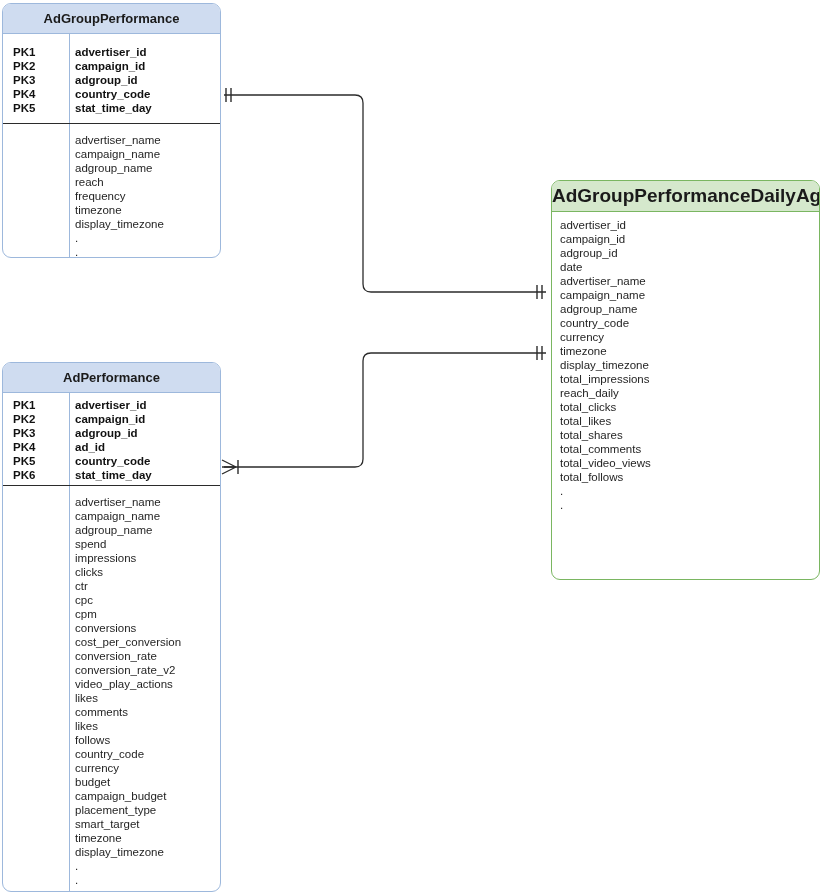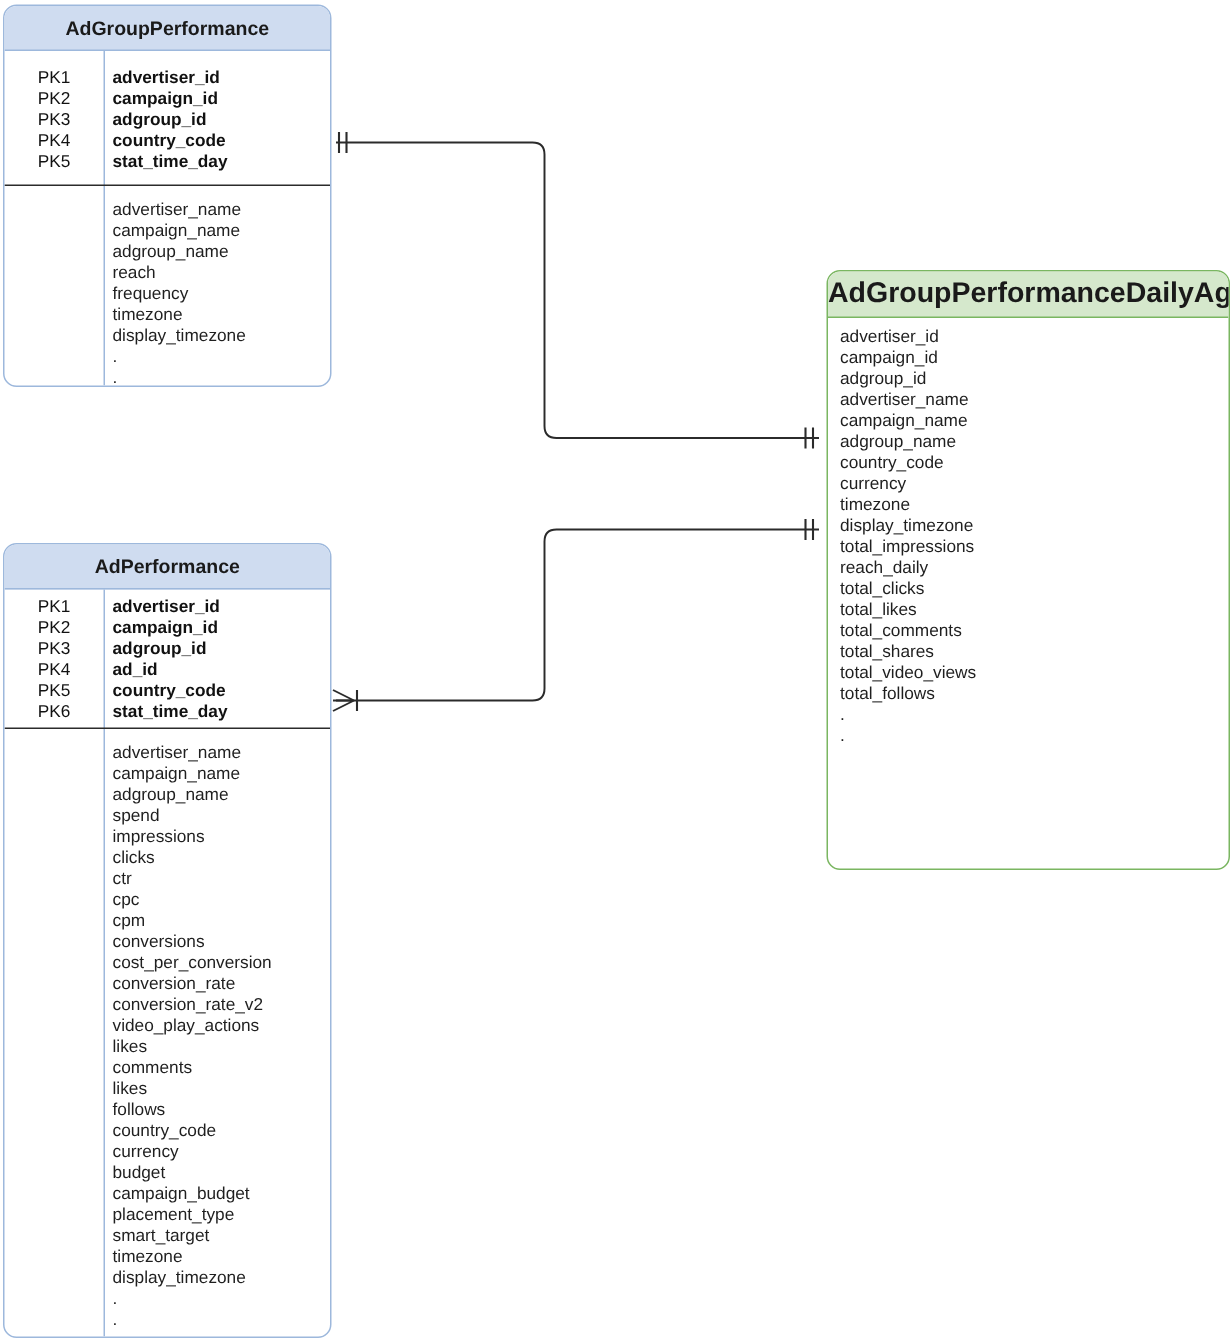--- a/index.html
+++ b/index.html
@@ -76,25 +76,25 @@
   }
   .hdivider {
     position: absolute;
     left: 0; right: 0;
     height: 1.3px;
     background: #2b2b2b;
   }
 
   .pk-col {
     position: absolute;
-    left: 0;
+    left: 10px;
     width: 66px;
-    text-align: center;
-    font-size: 11.5px;
-    font-weight: normal;
+    text-align: left;
+    font-size: 11.5px;
+    font-weight: bold;
     color: #111;
   }
   .pk-col .row { height: 14px; line-height: 14px; }
 
   .key-col {
     position: absolute;
     left: 72px;
     font-size: 11.5px;
     font-weight: bold;
     color: #111;
@@ -247,33 +247,34 @@
         </div>
     </div>
   </div>
 
   <div class="entity green" style="left:551px; top:180px; width:269px; height:400px;">
     <div class="entity-header">AdGroupPerformanceDailyAgg</div>
     <div class="green-body">
         <div class="row">advertiser_id</div>
         <div class="row">campaign_id</div>
         <div class="row">adgroup_id</div>
+        <div class="row">date</div>
         <div class="row">advertiser_name</div>
         <div class="row">campaign_name</div>
         <div class="row">adgroup_name</div>
         <div class="row">country_code</div>
         <div class="row">currency</div>
         <div class="row">timezone</div>
         <div class="row">display_timezone</div>
         <div class="row">total_impressions</div>
         <div class="row">reach_daily</div>
         <div class="row">total_clicks</div>
         <div class="row">total_likes</div>
+        <div class="row">total_shares</div>
         <div class="row">total_comments</div>
-        <div class="row">total_shares</div>
         <div class="row">total_video_views</div>
         <div class="row">total_follows</div>
         <div class="row dotrow">.</div>
         <div class="row dotrow">.</div>
       </div>
   </div>
 
 </div>
 
 </body></html>

